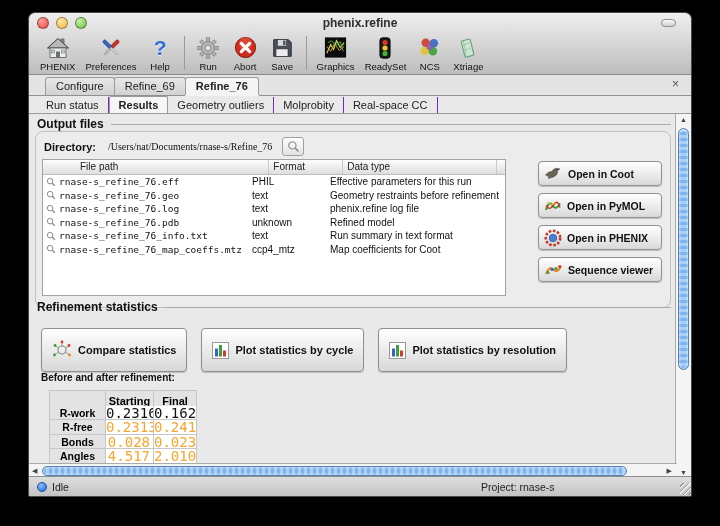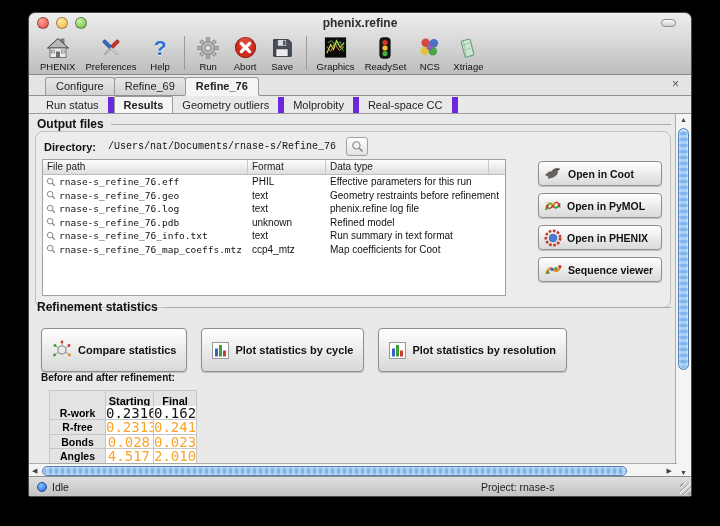--- a/index.html
+++ b/index.html
@@ -35,47 +35,47 @@
     border-bottom:none; border-radius:3px 3px 0 0; margin-right:-1px;
     background:linear-gradient(#e7e7e7,#d2d2d2); position:relative; }
   .tab.active { background:#f4f4f4; font-weight:bold; z-index:2;
     box-shadow:0 1px 0 #f4f4f4; }
   .tab-close { position:absolute; right:12px; top:3px; font-size:12px; color:#555;
     line-height:12px; cursor:default; }
 
   
   .subtabbar { height:18px; display:flex; align-items:flex-end; padding-left:8px;
     background:#e9e9e9; border-bottom:1px solid #9a9a9a; }
-  .subtab { padding:2px 9px 2px; font-size:11px; color:#222; border-right:6px solid #6d28d9; }
+  .subtab { padding:2px 9px 2px; font-size:11px; color:#222; border-right:1px solid #6d28d9; }
   .subtab.active { font-weight:bold; background:#f6f6f6; border:1px solid #9a9a9a;
     border-bottom:none; border-radius:2px 2px 0 0; }
 
   
   .content { position:absolute; left:0; top:101px; width:648px; height:349px;
     background:#e9e9e9; overflow:hidden; }
   .section-head { position:absolute; left:8px; right:6px; display:flex; align-items:center; gap:7px;
     font-size:12px; font-weight:bold; color:#111; }
   .section-head .hline { flex:1; height:1px; background:#ababab; }
   .sh-output { top:3px; }
   .sh-refine { top:186px; }
 
   .groupbox { position:absolute; left:6px; top:17px; width:636px; height:177px;
     border:1px solid #c1c1c1; border-radius:8px; background:#ececec; }
   .dirrow { position:absolute; left:8px; top:5px; display:flex; align-items:center; }
   .dirlabel { font-size:11px; font-weight:bold; color:#111; }
-  .dirpath { font-family:Liberation Mono, monospace; font-size:10px; color:#111; margin-left:12px; }
+  .dirpath { font-family:Liberation Serif, serif; font-size:10px; color:#111; margin-left:12px; }
   .dirbtn { width:22px; height:19px; margin-left:10px; border:1px solid #a0a0a0; border-radius:3px;
     background:linear-gradient(#ffffff,#e2e2e2); display:flex; align-items:center; justify-content:center; }
 
   .ftable { position:absolute; left:6px; top:27px; width:464px; height:137px;
     background:#fff; border:1px solid #a2a2a2; overflow:hidden; }
   .fhead { display:flex; height:15px; background:linear-gradient(#fdfdfd,#dedede);
     border-bottom:1px solid #bdbdbd; font-size:10px; color:#222; }
   .fh { padding:1px 4px; border-right:1px solid #c9c9c9; overflow:hidden; white-space:nowrap; }
-  .fh.c1 { width:205px; } .fh.c2 { width:78px; } .fh.c3 { width:163px; } .fh.c4 { flex:1; border-right:none; }
+  .fh.c1 { width:205px;margin-left:33px; } .fh.c2 { width:78px; } .fh.c3 { width:163px; } .fh.c4 { flex:1; border-right:none; }
   .frow { display:flex; align-items:center; height:13.5px; white-space:nowrap; }
   .fc1 { width:205px; display:flex; align-items:center; gap:3px; padding-left:3px;
     font-family:"DejaVu Sans Mono", monospace; font-size:9.5px; color:#111; overflow:hidden; }
   .fc2 { width:78px; padding-left:4px; font-size:10px; color:#111; }
   .fc3 { flex:1; padding-left:4px; font-size:10px; color:#111; overflow:hidden; }
 
   .sidebtns { position:absolute; right:8px; top:29px; display:flex; flex-direction:column; gap:7px; }
   .sbtn { width:124px; height:25px; display:flex; align-items:center; gap:5px; padding:0 5px;
     border:1px solid #8e8e8e; border-radius:4px; background:linear-gradient(#ffffff,#d9d9d9);
     font-weight:bold; font-size:10.5px; color:#111; box-shadow:0 1px 1px rgba(0,0,0,.18); }

